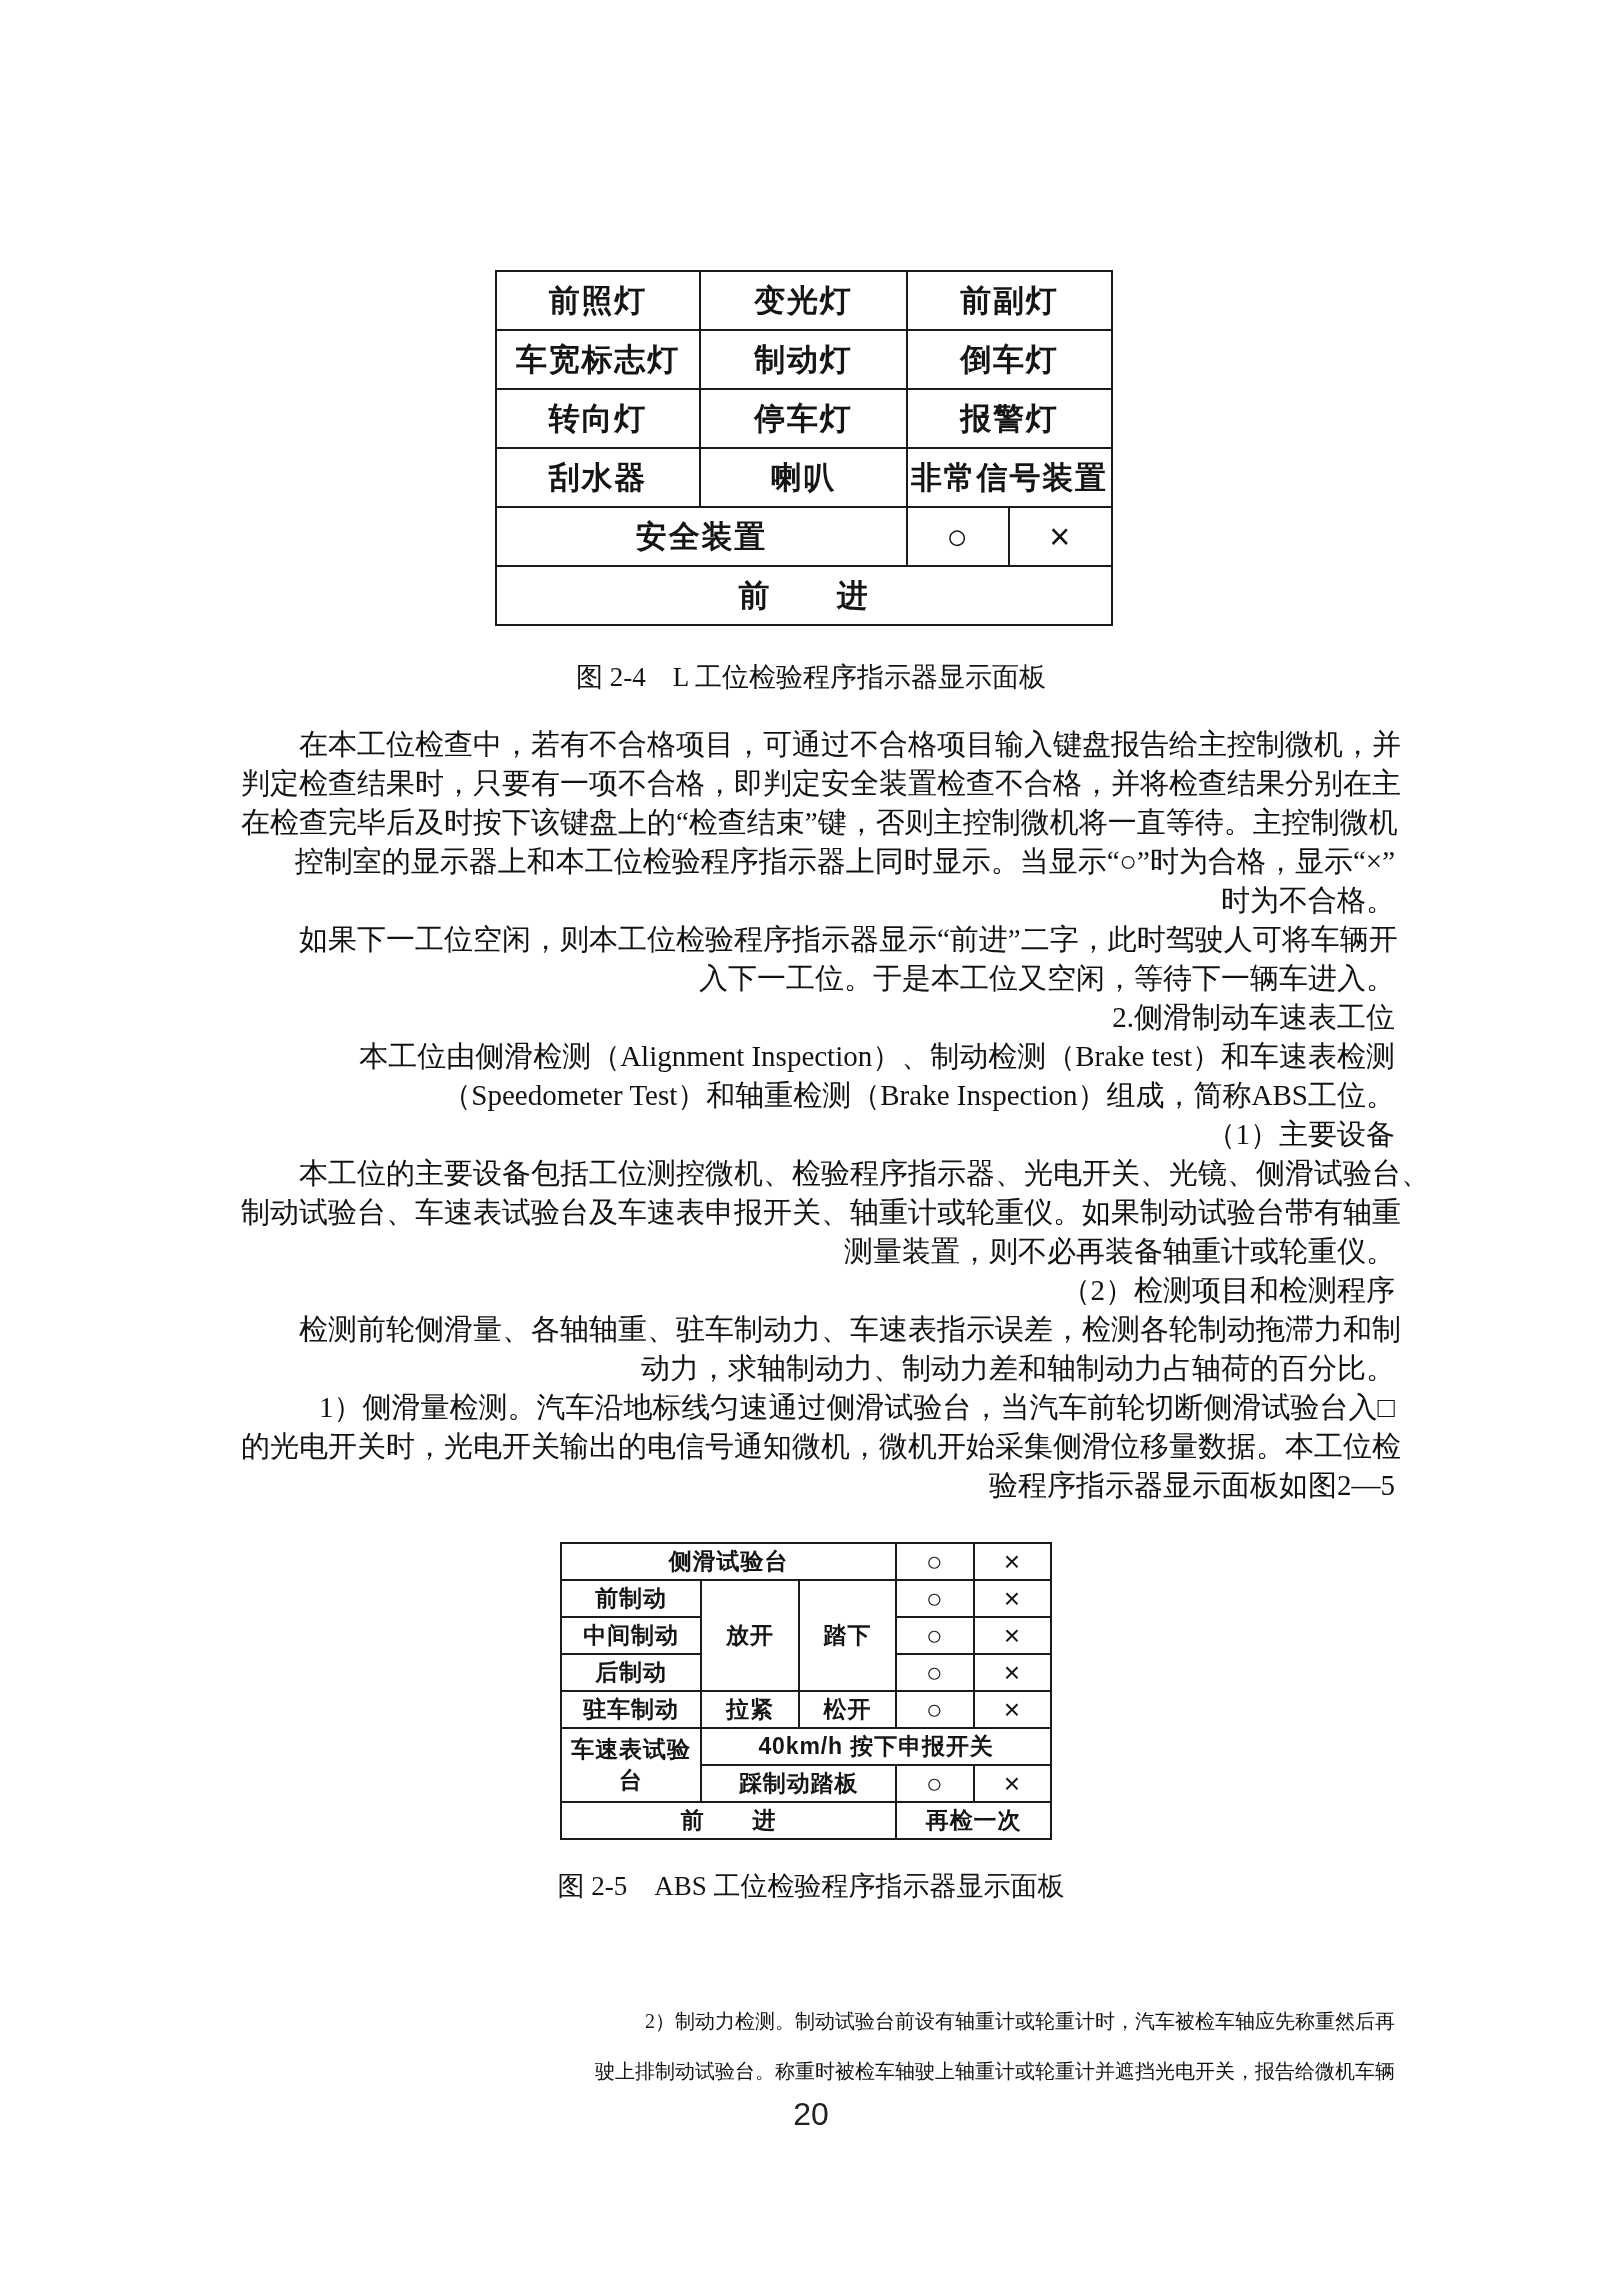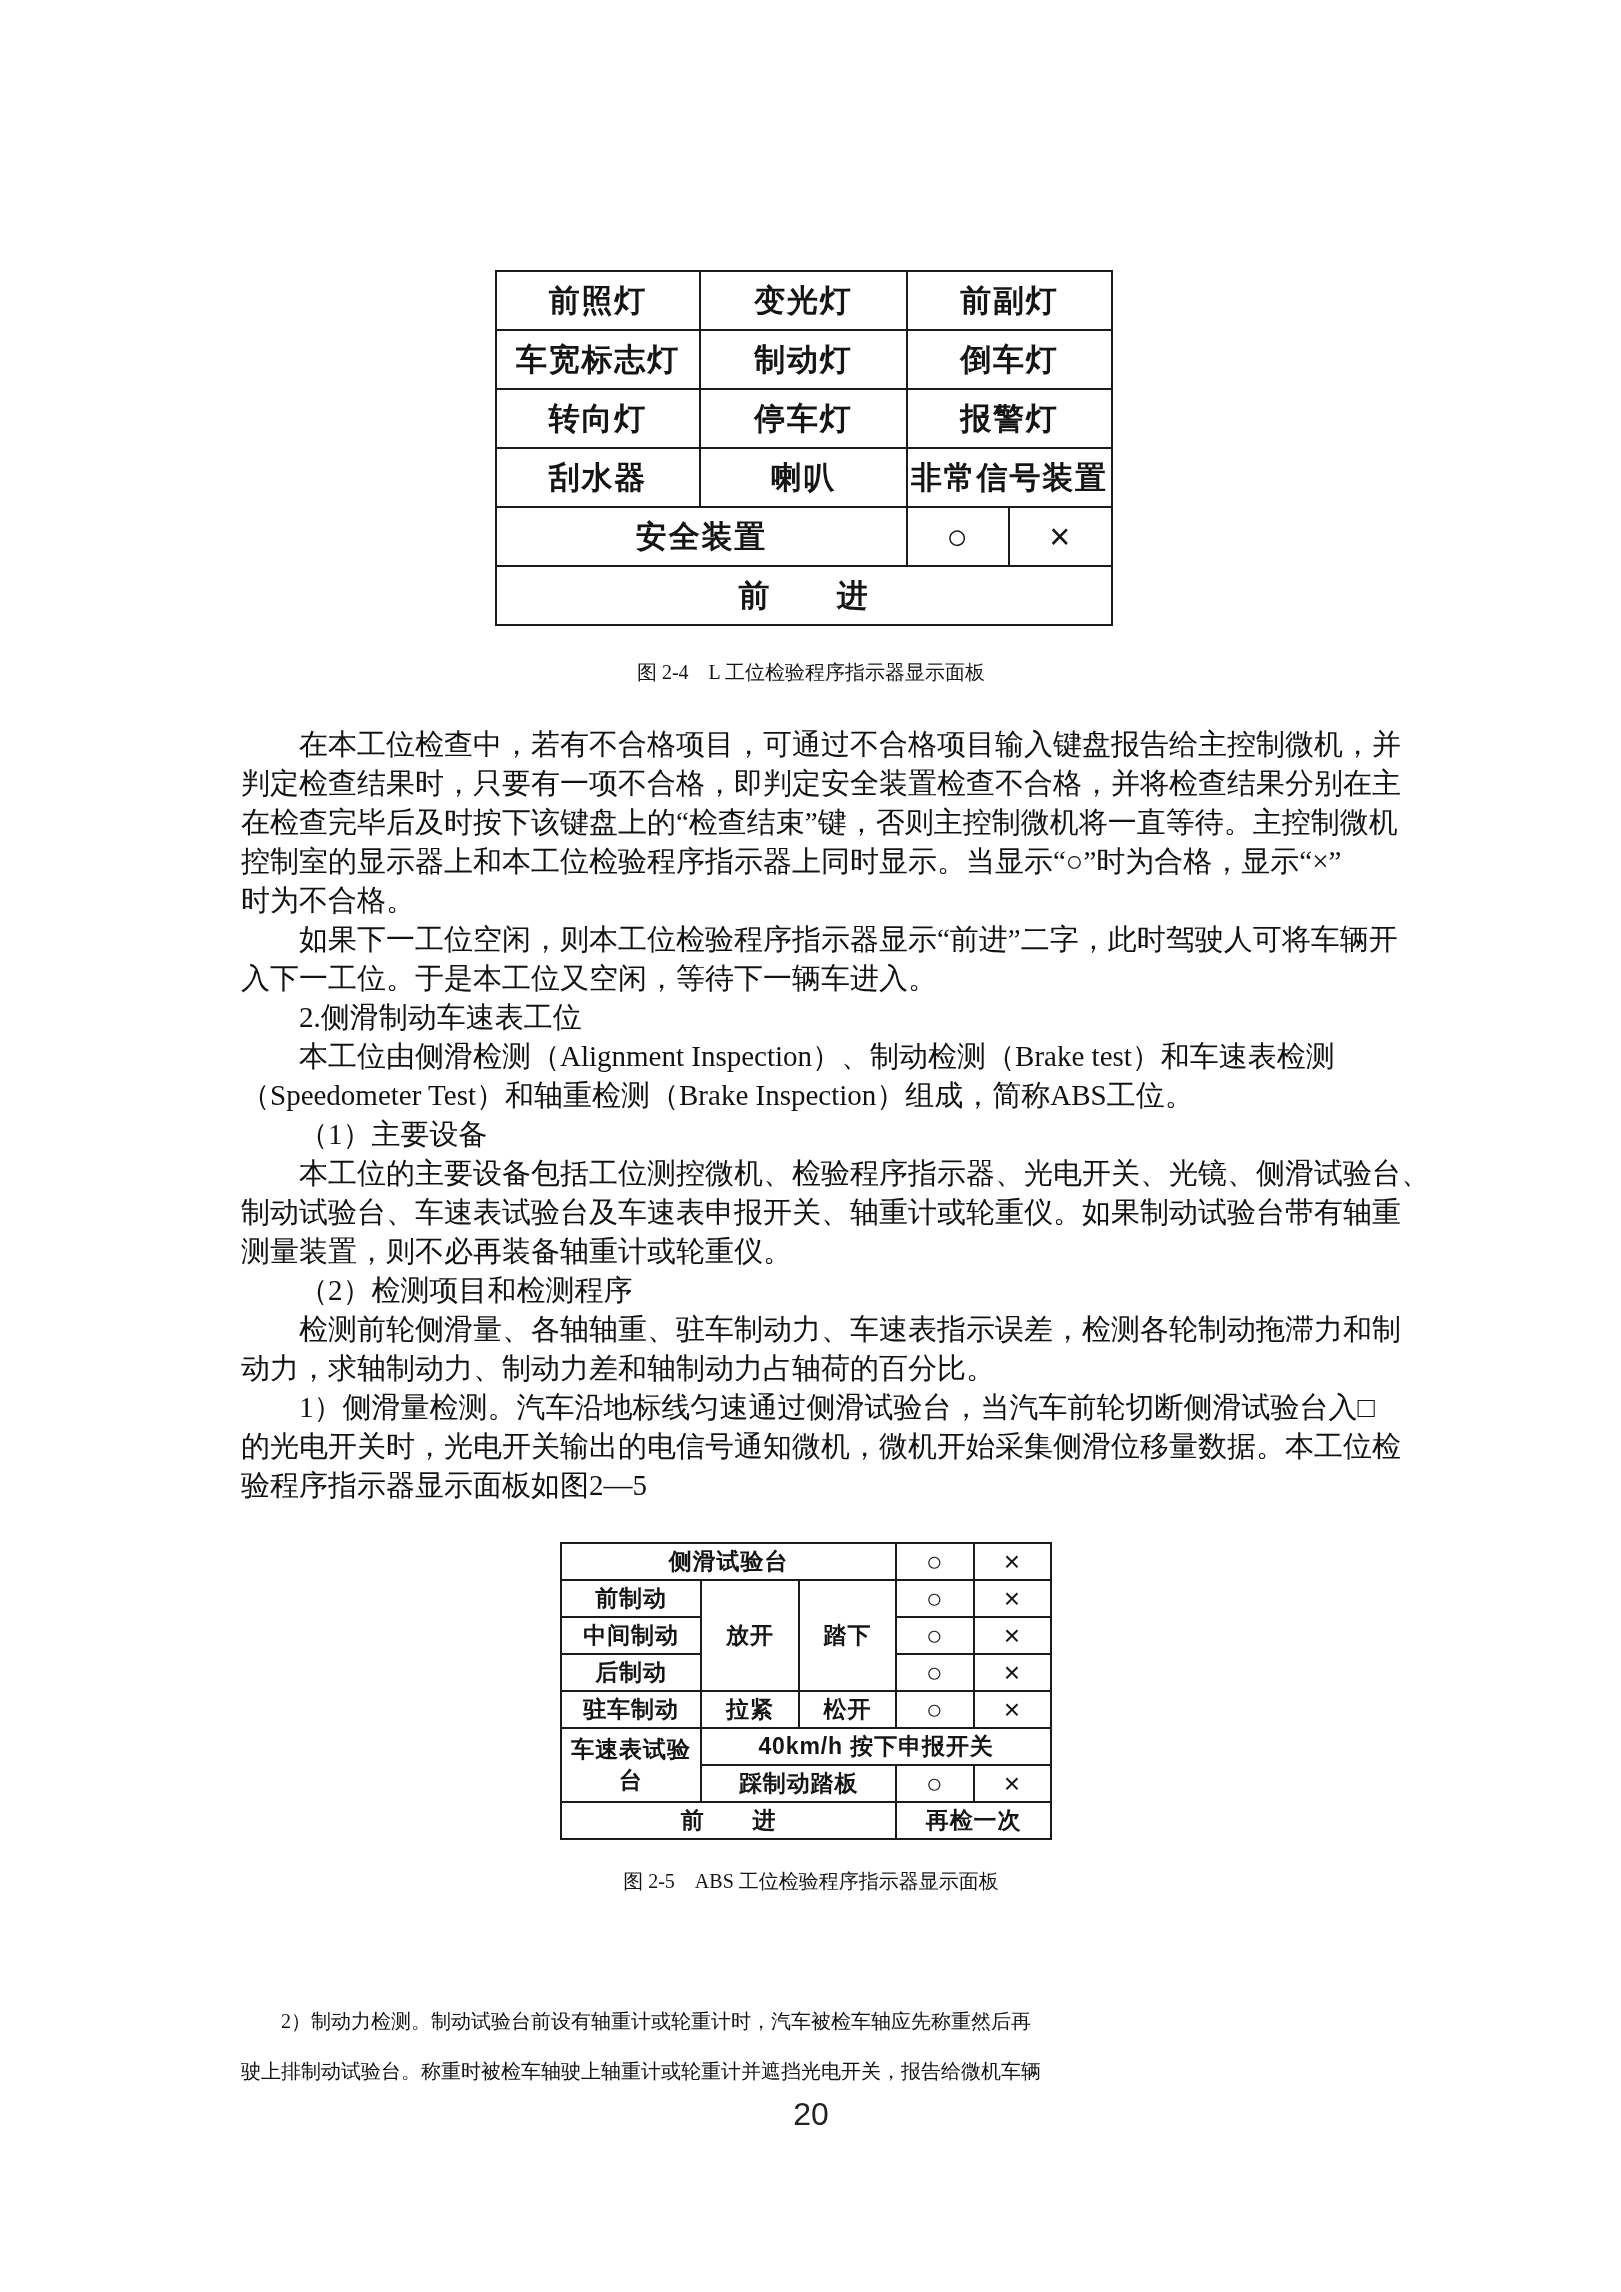--- a/index.html
+++ b/index.html
@@ -38,21 +38,21 @@
   .t2 { left: 560px; top: 1542px; width: 492px; border: 1.8px solid #1b1b1b; }
   .t2 tr { height: 37px; }
   .t2 td { font-size: 23px; letter-spacing: 0.9px; margin-top: 40px; }
   .t2 td.sym { font-size: 28px; font-weight: 400; }
 
   
   .caption {
     position: absolute;
     left: 0; width: 100%;
     text-align: center;
-    font-size: 20px;
+    font-size: 27px;
     color: #141414;
   }
   .caption1 { top: 659px; }
   .caption2 { top: 1868px; }
 
   
   .body-block {
     position: absolute;
     left: 241px; top: 725px;
     width: 1154px;
@@ -62,21 +62,21 @@
     text-align: left;
   }
   .tail-block {
     position: absolute;
     left: 241px; top: 1996px;
     width: 1154px;
     font-size: 20px;
     line-height: 50px;
     color: #121212;
   }
-  .line { white-space: pre; }
+  .line { white-space: pre; text-align: right; }
 
   
   .page-number {
     position: absolute;
     left: 0; width: 100%;
     top: 2096px;
     text-align: center;
     font-size: 32px;
     font-family: "Liberation Sans", "DejaVu Sans", sans-serif;
     color: #222;

